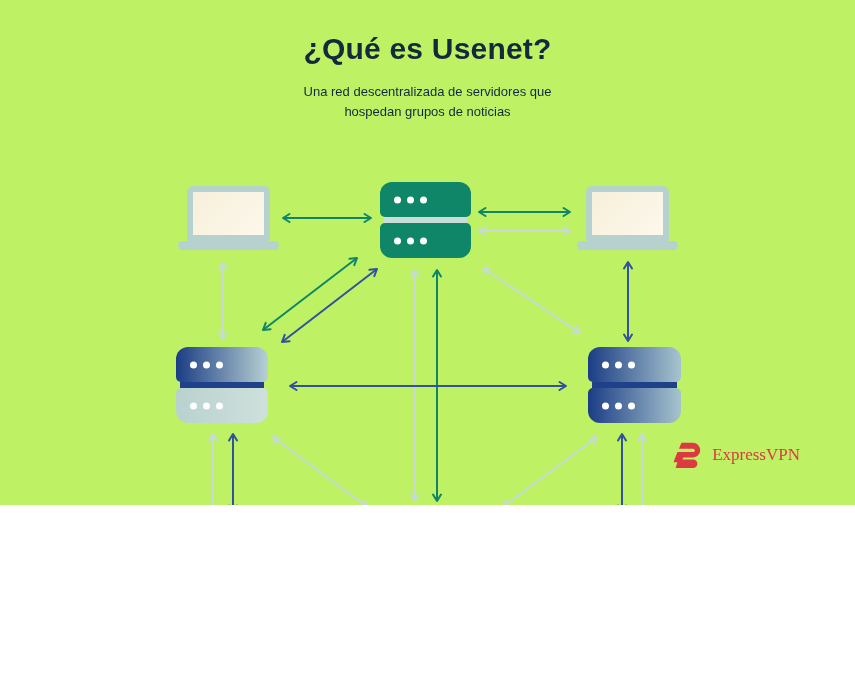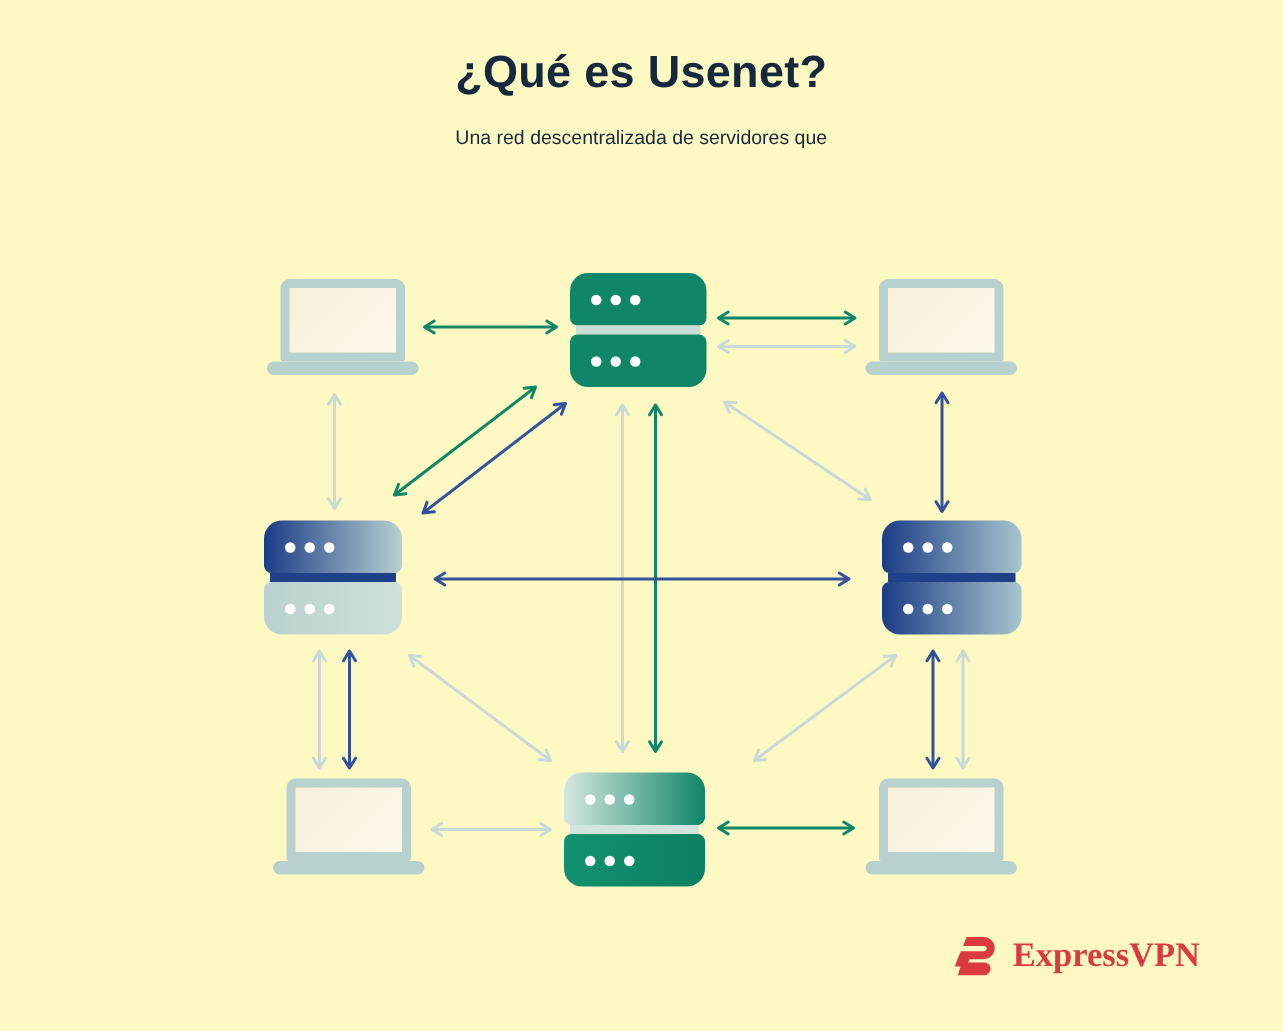--- a/index.html
+++ b/index.html
@@ -1,17 +1,17 @@
 <!DOCTYPE html>
 <html style="--ink: #15293D; --brand-red: #DB3A40; --arrow-green: #0E8667; --arrow-blue: #32529B; --arrow-pale: #C7DAD7; --laptop-frame: #B7D1CF; --laptop-screen-start: #F7EFDA; --laptop-screen-end: #FCF8EC;"><head>
 <meta charset="utf-8">
 <style>
   html,body{margin:0;padding:0;background:#fff;}
   .canvas{
-    position:relative;width:855px;height:687px;background:#fef9c3;overflow:hidden;
+    position:relative;width:855px;height:505px;background:#bef264;overflow:hidden;
     font-family:"Liberation Sans","DejaVu Sans",sans-serif;
   }
   .header{position:absolute;top:0;left:0;width:855px;text-align:center;}
   .title{
     margin:0;padding-top:32px;font-size:30px;font-weight:600;
     color:var(--ink);letter-spacing:.2px;
   }
   .subtitle{
     margin:16px auto 0;font-size:13px;font-weight:500;line-height:1.5;
     color:var(--ink);
@@ -39,32 +39,33 @@
     position:absolute;left:14px;top:50%;transform:translateY(-50%);
     display:flex;gap:6px;
   }
   .dot{width:7px;height:7px;border-radius:50%;background:#fff;}
   
   .brand{
     position:absolute;right:55px;bottom:35px;display:flex;align-items:center;gap:8px;
   }
   .brand-name{
     font-family:"Liberation Serif","DejaVu Serif",serif;
-    font-size:23px;font-weight:700;color:var(--brand-red);
+    font-size:17px;font-weight:400;color:var(--brand-red);
   }
 </style>
 </head>
 <body>
 
 <div class="canvas">
 
   <div class="header">
     <h1 class="title">¿Qué es Usenet?</h1>
     <div class="subtitle">
       <div>Una red descentralizada de servidores que</div>
+      <div>hospedan grupos de noticias</div>
     </div>
   </div>
 
   <div class="diagram">
     <svg id="edges" width="855" height="687">
         <defs>
           <marker id="ah-green" viewBox="0 0 12 12" markerWidth="12" markerHeight="12" refX="9" refY="6" orient="auto-start-reverse" markerUnits="userSpaceOnUse">
             <path d="M2.5 2 L9 6 L2.5 10" fill="none" stroke="#0E8667" stroke-width="2" stroke-linecap="round" stroke-linejoin="round"></path>
           </marker>
           <marker id="ah-blue" viewBox="0 0 12 12" markerWidth="12" markerHeight="12" refX="9" refY="6" orient="auto-start-reverse" markerUnits="userSpaceOnUse">

